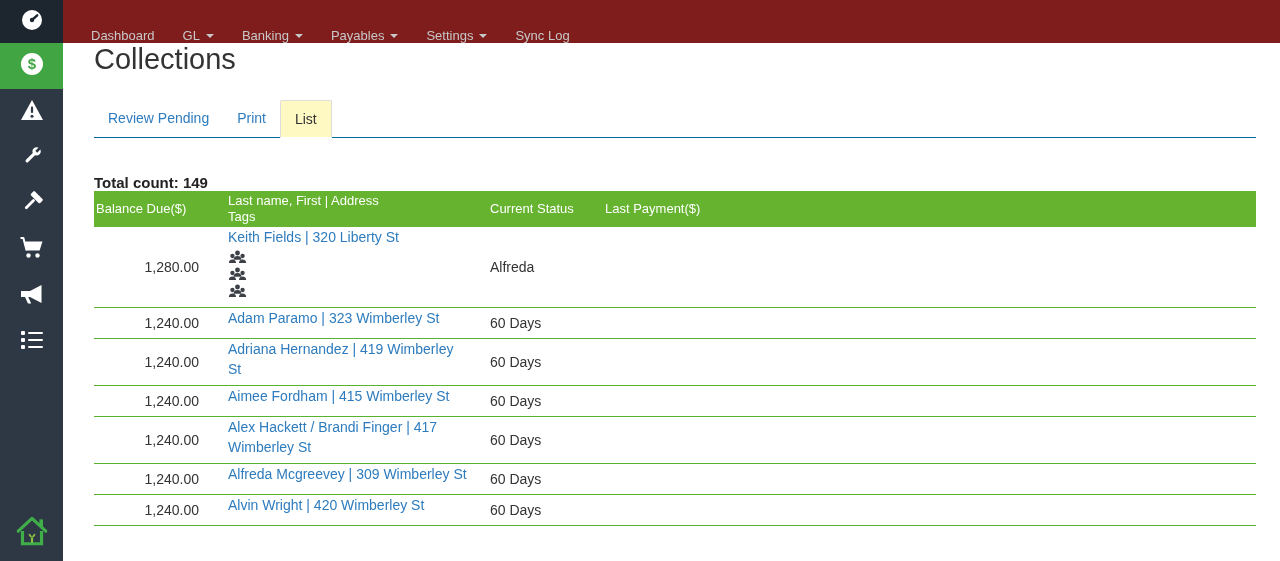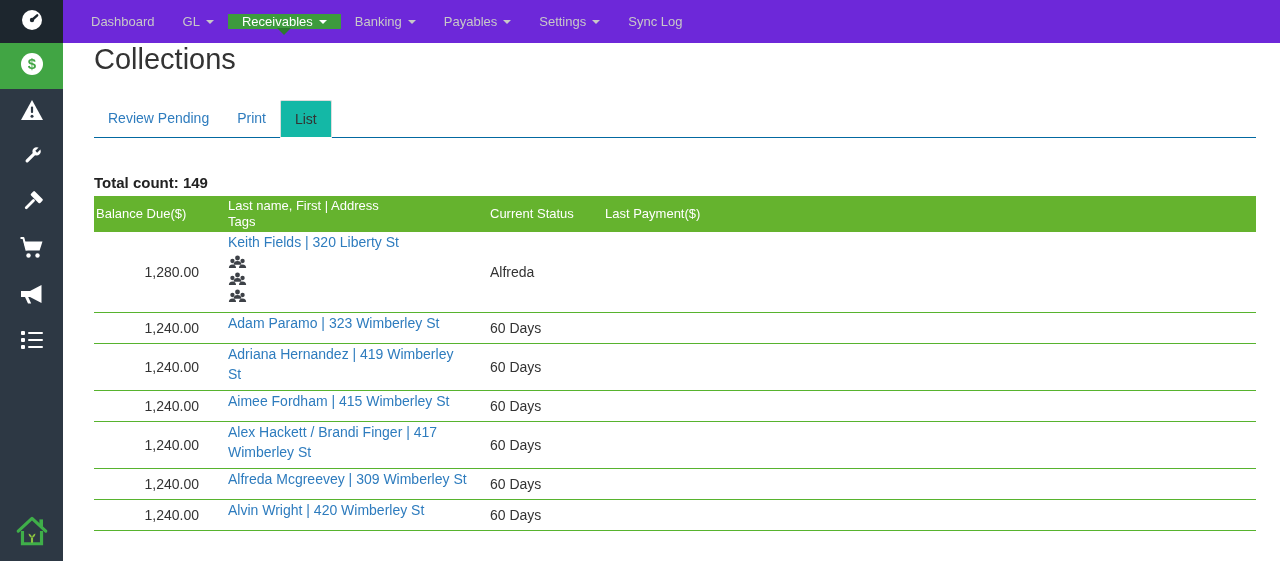--- a/index.html
+++ b/index.html
@@ -10,38 +10,38 @@
   
   .sidebar { width:63px; background:#2d3844; display:flex; flex-direction:column; flex-shrink:0; }
   .sidebar-logo { height:43px; background:#1d262e; display:flex; align-items:center; justify-content:center; }
   .side-item { height:46px; display:flex; align-items:center; justify-content:center; cursor:pointer; }
   .side-item.active { background:#41a544; }
   .sidebar-spacer { flex:1; }
   .sidebar-bottom { height:58px; display:flex; align-items:center; justify-content:center; }
 
   
   .main { flex:1; display:flex; flex-direction:column; min-width:0; }
-  .topnav { height:43px; background:#6d28d9; display:flex; align-items:center; padding-left:14px; flex-shrink:0; }
+  .topnav { height:43px; background:#7f1d1d; display:flex; align-items:flex-end; padding-left:14px; flex-shrink:0; }
   .nav-item { display:flex; align-items:center; padding:0 14px; font-size:13px; color:#c8c8c8; cursor:pointer; position:relative; white-space:nowrap; }
   .nav-item.active { background:#3d9b3d; color:#fff; }
   .nav-item.active::after { content:""; position:absolute; left:50%; bottom:-6px; transform:translateX(-50%);
     border-left:7px solid transparent; border-right:7px solid transparent; border-top:7px solid #2c7a2e; }
   .caret { display:inline-block; margin-left:6px; border-top:4px solid currentColor;
     border-left:4px solid transparent; border-right:4px solid transparent; }
 
   
   .content { flex:1; background:#fff; padding:0 24px 0 31px; overflow:hidden; }
   h1 { font-size:29px; font-weight:500; color:#333; }
 
   .tabs { display:flex; margin-top:24px; border-bottom:1px solid #0369a1; }
   .tab { padding:10px 14px; font-size:14px; color:#2e7cbe; cursor:pointer; }
-  .tab.active { color:#333; background:#14b8a6; border:1px solid #ddd; border-bottom:1px solid #fff;
+  .tab.active { color:#333; background:#fef9c3; border:1px solid #ddd; border-bottom:1px solid #fff;
     margin-bottom:-1px; border-radius:2px 2px 0 0; cursor:default; }
 
-  .total-count { margin-top:36px; margin-bottom:5px; font-size:15px; font-weight:bold; color:#222; }
+  .total-count { margin-top:36px; font-size:15px; font-weight:bold; color:#222; }
 
   table { width:100%; border-collapse:collapse; table-layout:fixed; }
   thead th { background:#65b32e; color:#fff; font-weight:400; font-size:13px; text-align:left;
     vertical-align:middle; height:36px; line-height:16px; }
   .th-balance { padding-left:2px; }
   .th-name, .cell-name { padding-left:15px; padding-right:10px; }
   .th-status, .cell-status, .th-payment, .cell-payment { padding-left:10px; }
   tbody tr { border-bottom:1px solid #57b32e; }
   tbody td { font-size:14px; color:#333; vertical-align:middle; padding-top:5px; padding-bottom:5px; line-height:20px; }
   .cell-balance { text-align:right; padding-right:14px; }
@@ -149,24 +149,20 @@
     </div>
   </aside>
 
   <div class="main">
     <header class="topnav">
       <a class="nav-item">
           <span>Dashboard</span>
         </a>
       <a class="nav-item">
           <span>GL</span>
-          <span class="caret"></span>
-        </a>
-      <a class="nav-item active">
-          <span>Receivables</span>
           <span class="caret"></span>
         </a>
       <a class="nav-item">
           <span>Banking</span>
           <span class="caret"></span>
         </a>
       <a class="nav-item">
           <span>Payables</span>
           <span class="caret"></span>
         </a>

